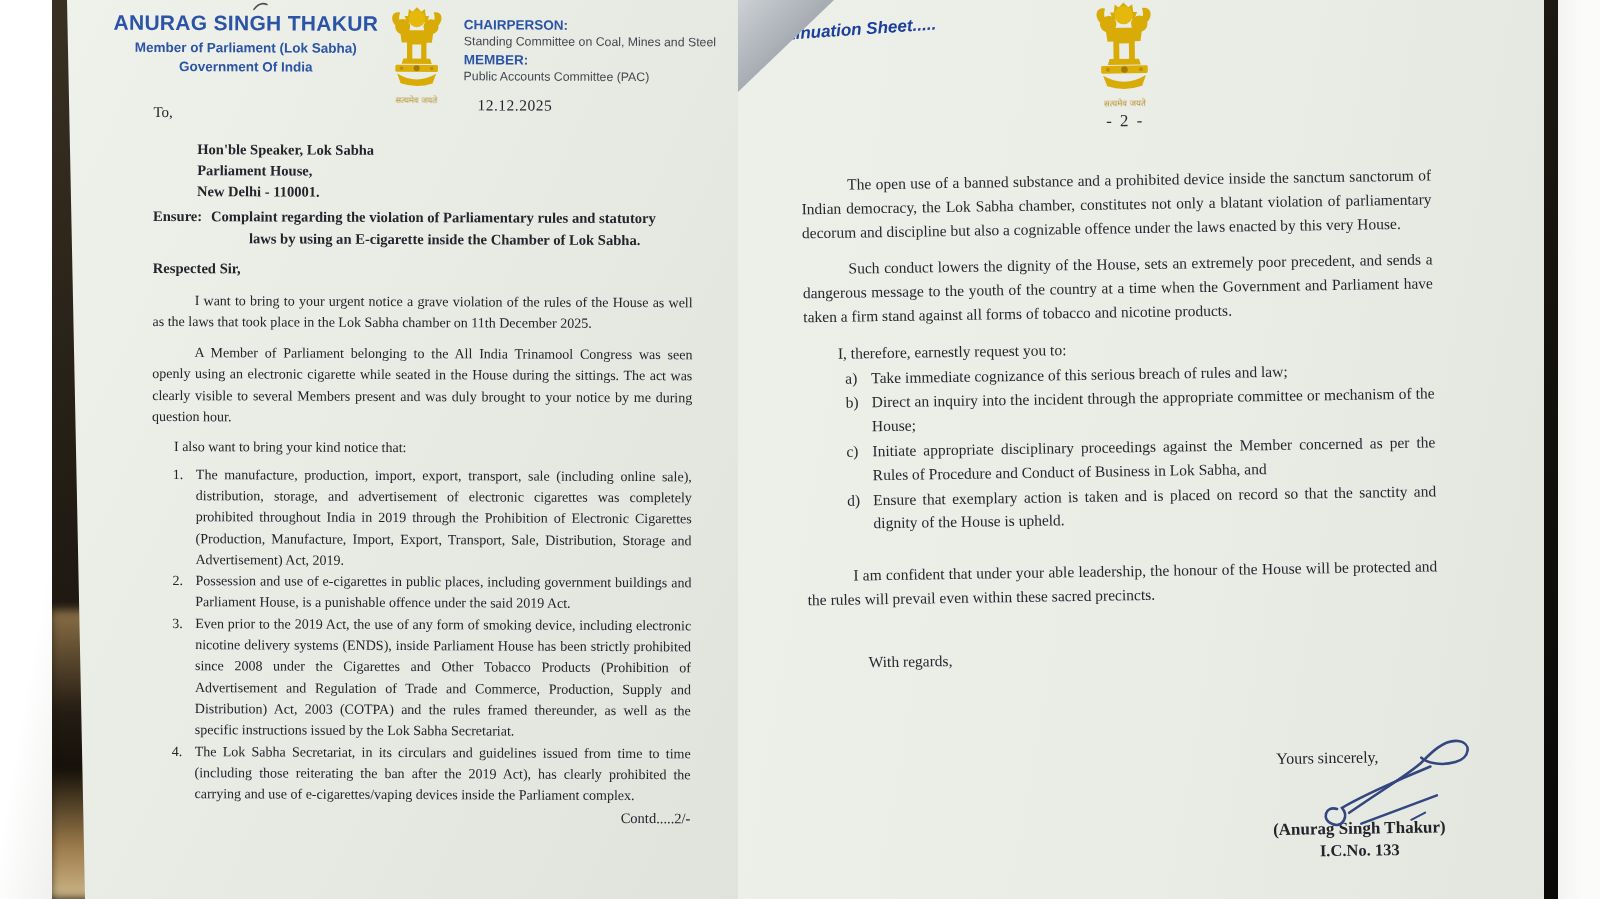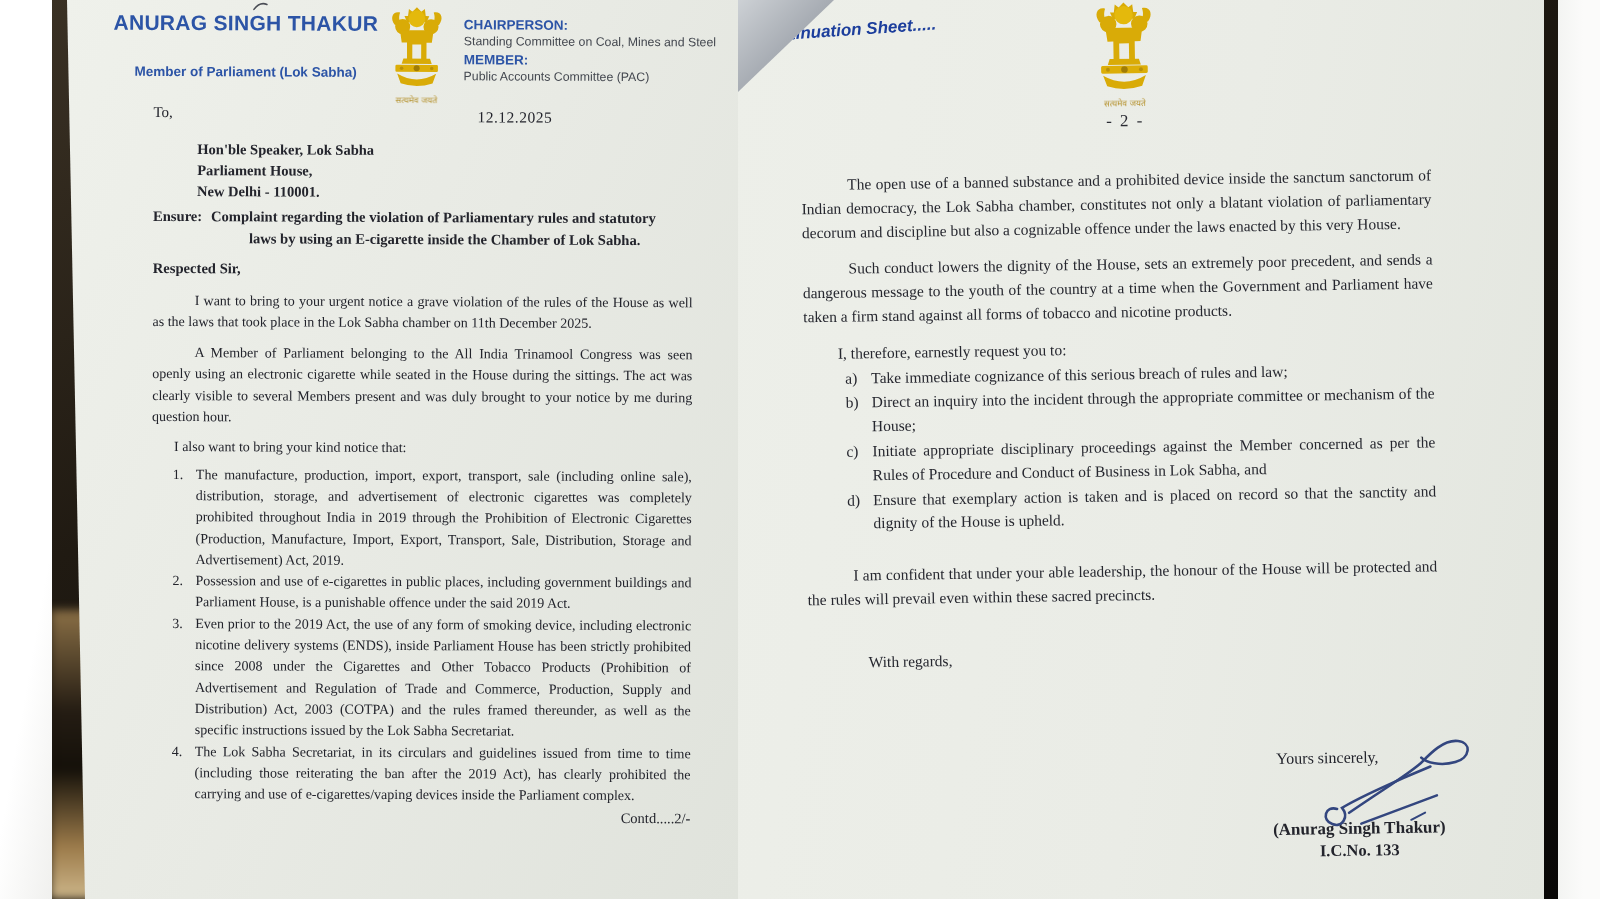--- a/index.html
+++ b/index.html
@@ -29,30 +29,30 @@
          clip-path:polygon(96px 0,806px 0,806px 899px,0 899px,0 92px);z-index:1;}
   .content{position:absolute;inset:0;}
   .c1{transform:rotate(.25deg);}
   .c2{transform:rotate(-.9deg);transform-origin:50% 40%;}
   
   .sans{font-family:"Liberation Sans","DejaVu Sans",sans-serif;}
   .lh-name{position:absolute;left:38px;top:12px;width:296px;text-align:center;
            color:#2c54a6;font-weight:bold;font-size:21px;letter-spacing:.3px;line-height:24px;}
   .lh-sub{position:absolute;left:30px;top:38px;width:312px;text-align:center;
           color:#2c54a6;font-weight:bold;font-size:13.5px;line-height:18.5px;}
-  .lh-sub div{margin-bottom:.5px;margin-top:24px;}
+  .lh-sub div{margin-bottom:.5px;}
   .emblem-wrap{position:absolute;text-align:center;}
   .em1{left:322px;top:5px;width:70px;}
   .em2{left:352px;top:0px;width:78px;}
   .emblem-caption{display:block;margin-top:1px;font-size:8.5px;color:#b5922e;
                   font-family:"DejaVu Sans",sans-serif;filter:blur(.4px);white-space:nowrap;}
   .lh-right{position:absolute;left:404px;top:16px;width:260px;}
   .lh-label{color:#2c54a6;font-weight:bold;font-size:13.5px;line-height:17px;}
   .lh-value{color:#43474f;font-size:12.3px;line-height:16px;margin-bottom:2px;}
-  .date{position:absolute;left:418px;top:108px;font-size:15.5px;color:#23242c;letter-spacing:.5px;}
+  .date{position:absolute;left:418px;top:96px;font-size:15.5px;color:#23242c;letter-spacing:.5px;}
   .pen-mark{position:absolute;left:192px;top:1px;}
   
   .flow1{position:absolute;left:94px;top:103px;width:540px;color:#23242c;
          font-size:14px;line-height:21.3px;text-align:justify;}
   .to-line{font-size:15px;}
   .addr{margin-left:44px;margin-top:16px;font-weight:bold;font-size:14.5px;line-height:21px;}
   .subject{display:flex;margin-top:3px;font-weight:bold;font-size:14.6px;line-height:22px;}
   .subject .lbl{width:58px;flex:none;}
   .subject .s2{margin-left:38px;}
   .salut{margin-top:9px;font-weight:bold;font-size:14.6px;}
@@ -123,20 +123,21 @@
   <div class="page page1">
     <div class="content c1">
 
       <svg class="pen-mark" width="18" height="12" viewBox="0 0 18 12">
         <path d="M2 9 Q8 1 15 4" stroke="#4a4d55" stroke-width="1.6" fill="none" stroke-linecap="round"></path>
       </svg>
 
       <div class="lh-name sans">ANURAG SINGH THAKUR</div>
       <div class="lh-sub sans" style="top:40px">
         <div>Member of Parliament (Lok Sabha)</div>
+        <div>Government Of India</div>
       </div>
 
       <div class="emblem-wrap em1">
         <svg width="62" height="84" viewBox="0 0 70 94">
             <use href="#ashoka-emblem"></use>
           </svg>
         <span class="emblem-caption">सत्यमेव जयते</span>
       </div>
 
       <div class="lh-right sans">

